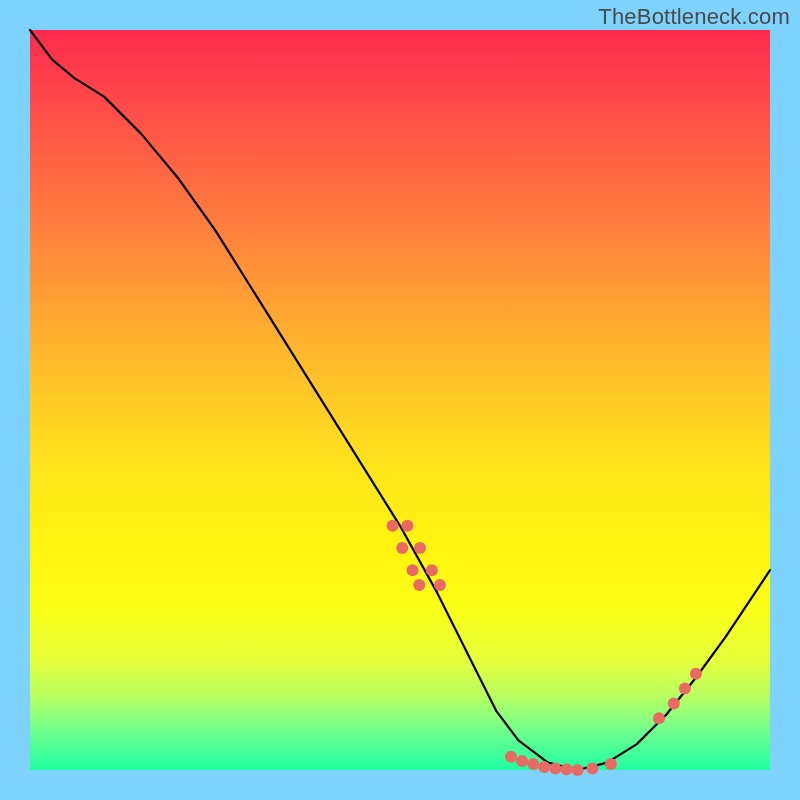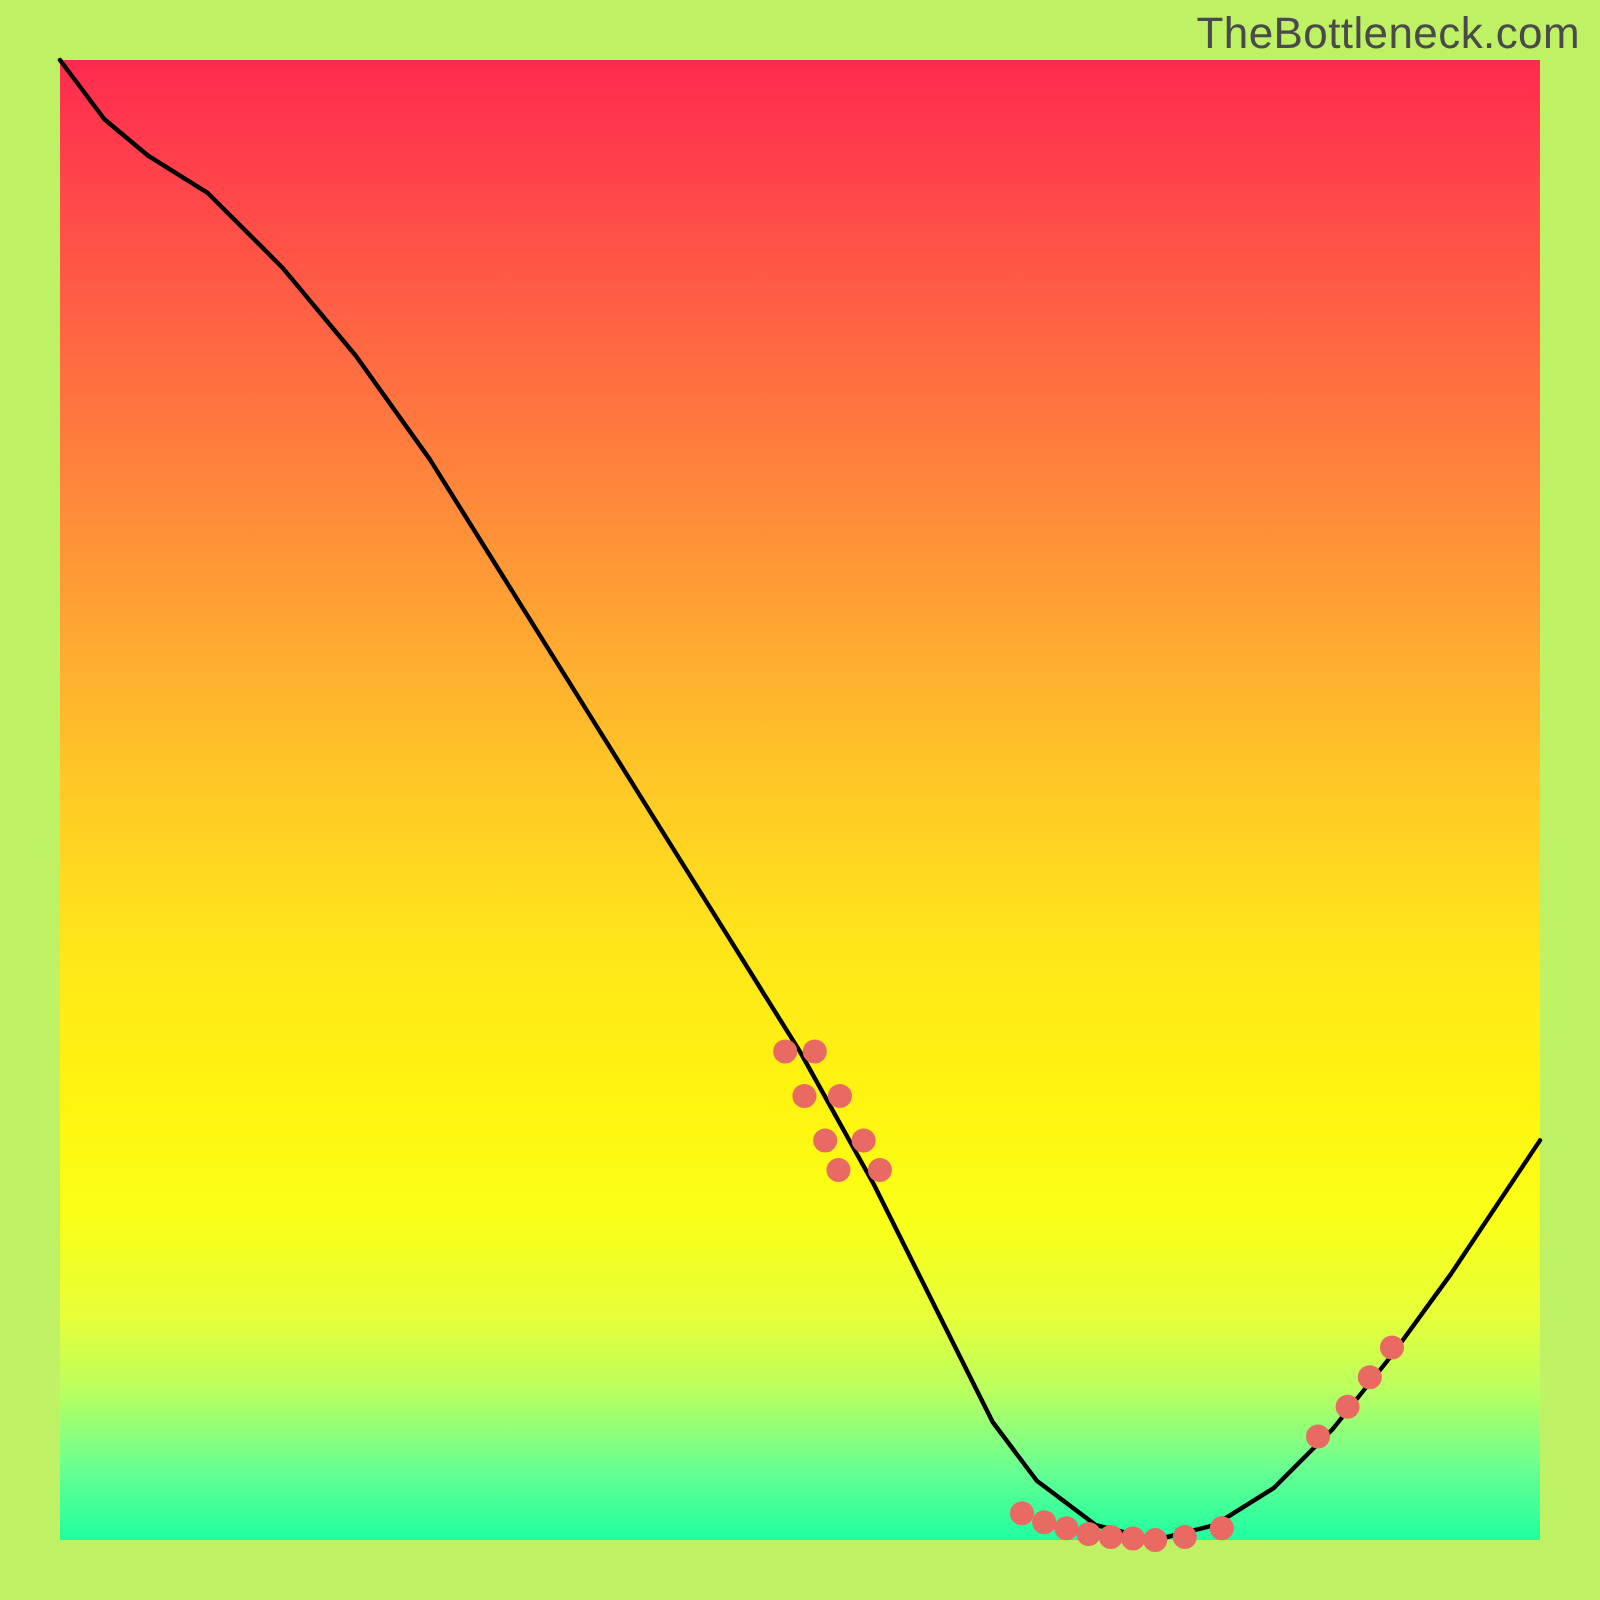--- a/index.html
+++ b/index.html
@@ -8,21 +8,21 @@
     width: 800px;
     height: 800px;
     background: #000000;
     overflow: hidden;
     font-family: Arial, Helvetica, sans-serif;
   }
   .frame {
     position: relative;
     width: 800px;
     height: 800px;
-    background: #bef264;
+    background: #7dd3fc;
   }
   .watermark {
     position: absolute;
     top: 4px;
     right: 10px;
     color: #4a4a4a;
     font-size: 22px;
     letter-spacing: 0.2px;
   }
   .plot-area {

